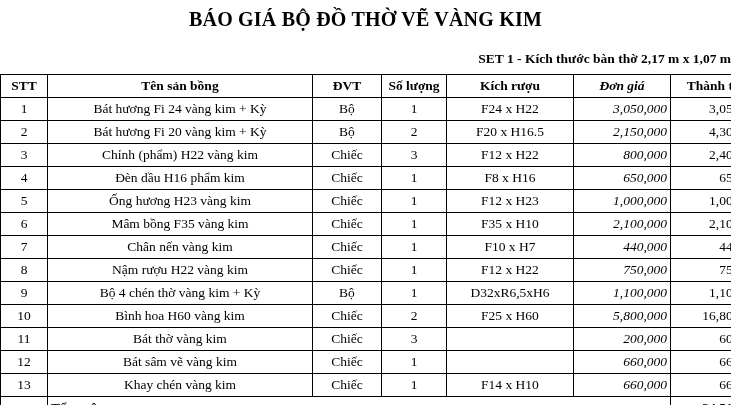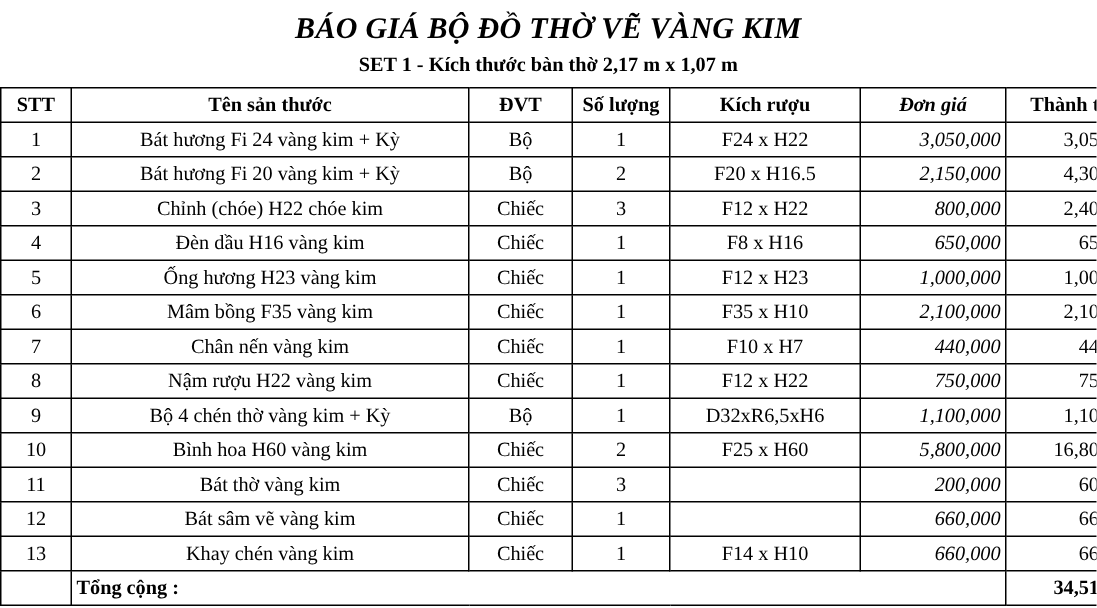--- a/index.html
+++ b/index.html
@@ -20,25 +20,24 @@
     box-sizing: border-box;
     padding: 0;
     position: relative;
   }
   .title {
     text-align: center;
     font-weight: bold;
     font-size: 20px;
     letter-spacing: 0.2px;
     margin-top: 8px;
-    margin-bottom: 4px;
-    font-style: italic;
+    margin-bottom: 20px;
   }
   .subtitle {
-    text-align: center;
+    text-align: right;
     font-weight: bold;
     font-size: 13.5px;
     margin-bottom: 7px;
   }
   table.quote {
     border-collapse: collapse;
     width: 717px;
     margin: 0 auto;
     table-layout: fixed;
   }
@@ -82,21 +81,21 @@
 
 <div class="page">
 
   <div class="title">BÁO GIÁ BỘ ĐỒ THỜ VẼ VÀNG KIM</div>
   <div class="subtitle">SET 1 - Kích thước bàn thờ 2,17 m x 1,07 m</div>
 
   <table class="quote">
     <thead>
       <tr>
         <th class="col-stt">STT</th>
-        <th class="col-name" style="text-align:center">Tên sản thước</th>
+        <th class="col-name" style="text-align:center">Tên sản bồng</th>
         <th class="col-dvt">ĐVT</th>
         <th class="col-qty">Số lượng</th>
         <th class="col-size">Kích rượu</th>
         <th class="col-price" style="text-align:center">Đơn giá</th>
         <th class="col-total" style="text-align:center">Thành tiền</th>
       </tr>
     </thead>
     <tbody id="table-body">
         <tr>
           <td class="col-stt">1</td>
@@ -111,30 +110,30 @@
           <td class="col-stt">2</td>
           <td class="col-name">Bát hương Fi 20 vàng kim + Kỳ</td>
           <td class="col-dvt">Bộ</td>
           <td class="col-qty">2</td>
           <td class="col-size">F20 x H16.5</td>
           <td class="col-price">2,150,000</td>
           <td class="col-total">4,300,000</td>
         </tr>
         <tr>
           <td class="col-stt">3</td>
-          <td class="col-name">Chỉnh (chóe) H22 chóe kim</td>
+          <td class="col-name">Chỉnh (phẩm) H22 vàng kim</td>
           <td class="col-dvt">Chiếc</td>
           <td class="col-qty">3</td>
           <td class="col-size">F12 x H22</td>
           <td class="col-price">800,000</td>
           <td class="col-total">2,400,000</td>
         </tr>
         <tr>
           <td class="col-stt">4</td>
-          <td class="col-name">Đèn dầu H16 vàng kim</td>
+          <td class="col-name">Đèn dầu H16 phẩm kim</td>
           <td class="col-dvt">Chiếc</td>
           <td class="col-qty">1</td>
           <td class="col-size">F8 x H16</td>
           <td class="col-price">650,000</td>
           <td class="col-total">650,000</td>
         </tr>
         <tr>
           <td class="col-stt">5</td>
           <td class="col-name">Ống hương H23 vàng kim</td>
           <td class="col-dvt">Chiếc</td>

